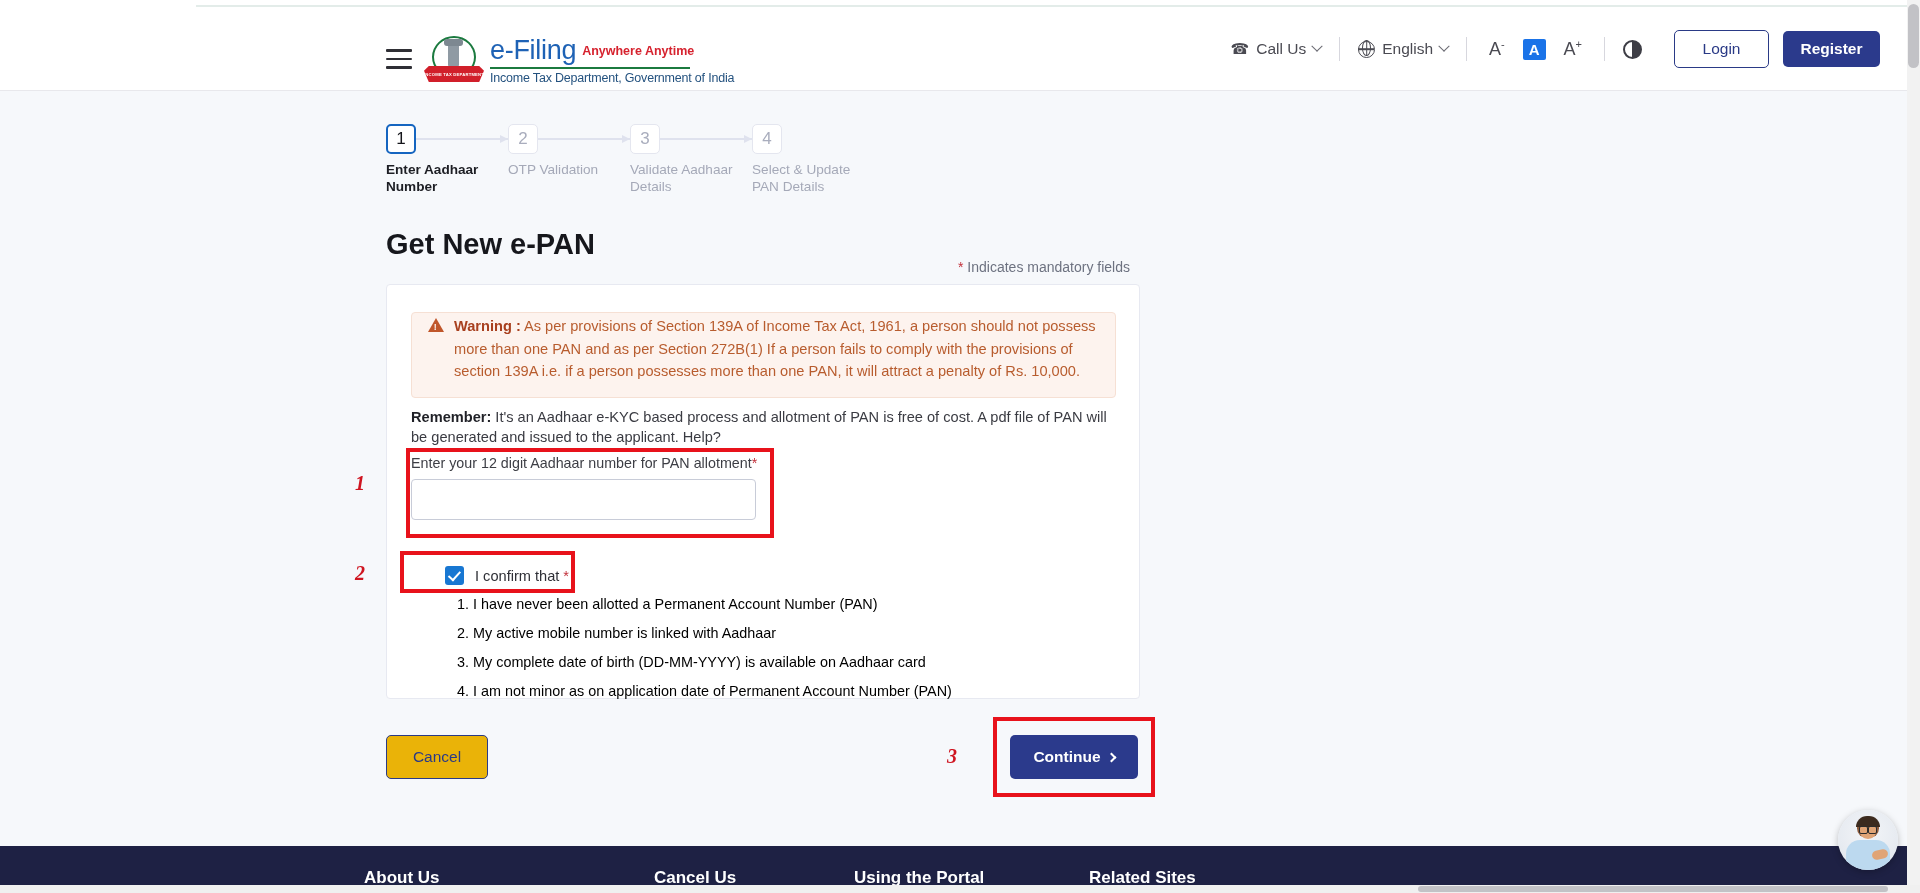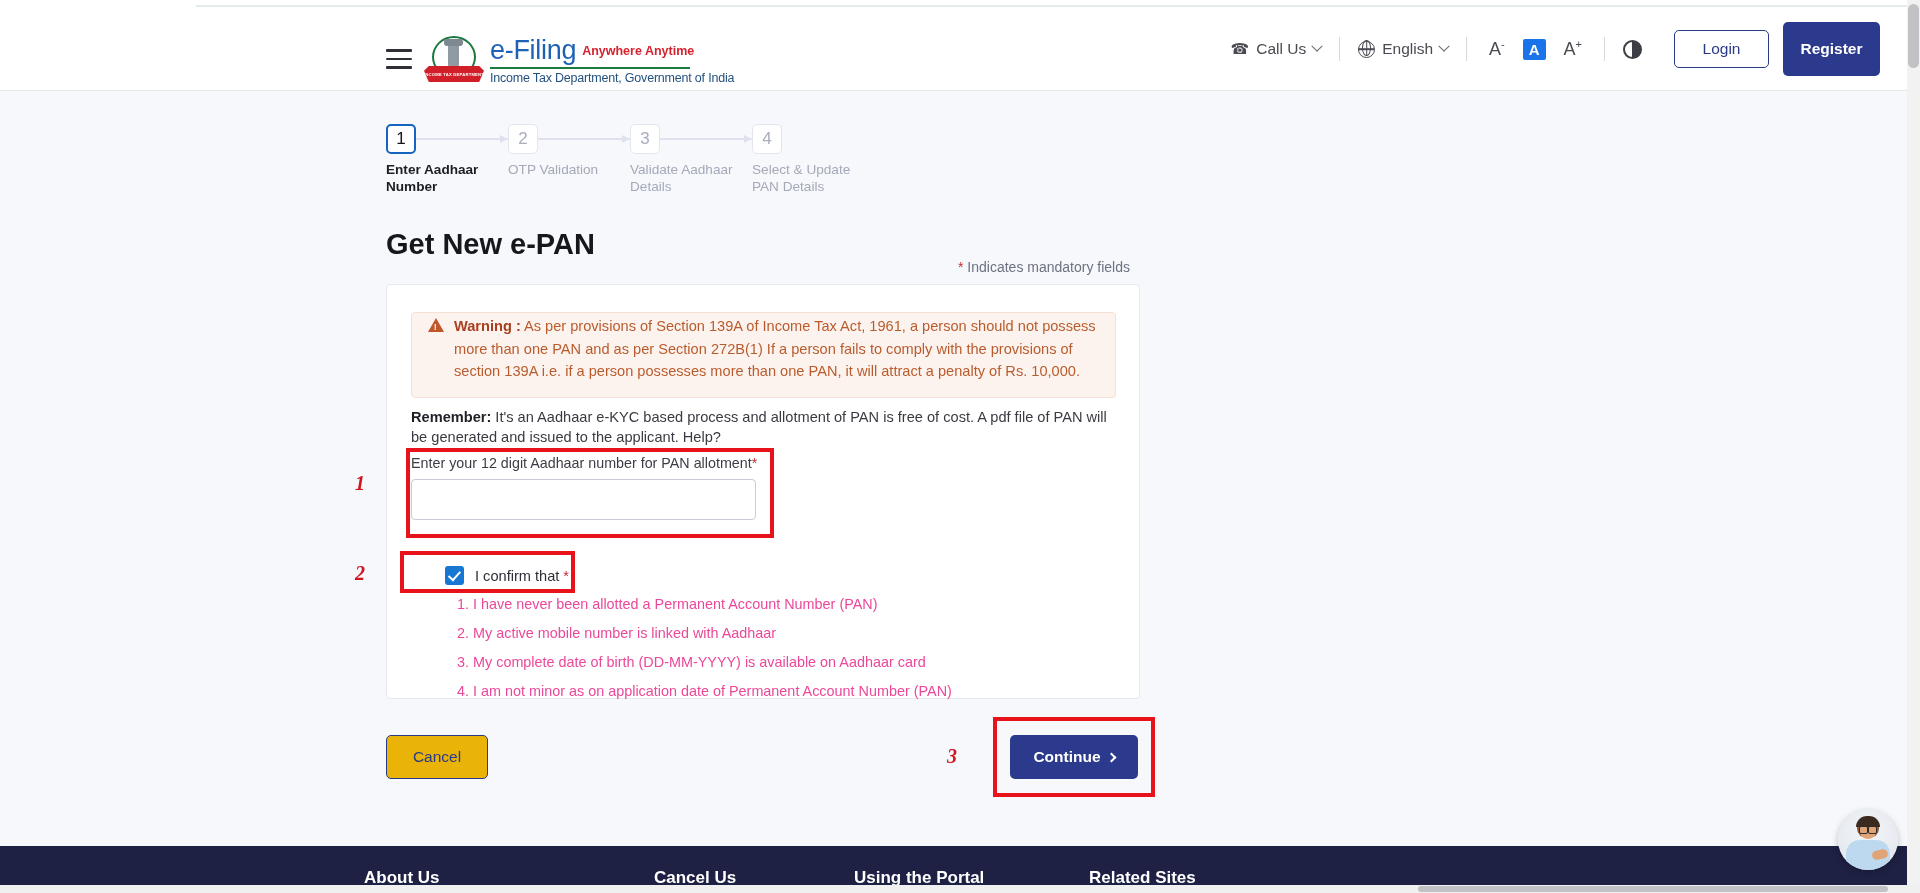--- a/index.html
+++ b/index.html
@@ -92,21 +92,21 @@
   .fsize sup { font-size:11px; }
   .fsize-active { background:#1a73e8; color:#fff; padding:2px 6px; border-radius:2px; font-size:15px; font-weight:600;}
   .contrast { width:19px;height:19px;border-radius:50%;border:2px solid #3d3d45; background: linear-gradient(90deg,#fff 50%, #3d3d45 50%); cursor:pointer;}
 
   .btn-login {
     width: 95px; height: 38px; border: 1.6px solid #2a3a86; border-radius: 5px;
     background: #fff; color: #2a3a86; font-size: 15.5px;
     display:flex; align-items:center; justify-content:center; cursor:pointer;
   }
   .btn-register {
-    width: 97px; height: 54px; border: none; border-radius: 5px;
+    width: 97px; height: 36px; border: none; border-radius: 5px;
     background: #2b3a8c; color: #fff; font-size: 15.5px; font-weight: 700;
     display:flex; align-items:center; justify-content:center; cursor:pointer;
     margin-left: 14px; margin-right: 40px;
   }
 
   
   .stepper { position: absolute; left: 386px; top: 124px; display:flex; align-items:flex-start; }
   .step { width: 0; position: relative; }
   .step-box {
     width: 30px; height: 30px; border-radius: 5px;
@@ -169,21 +169,21 @@
 
   .confirm-row { position:absolute; left: 26px; top: 281px; display:flex; align-items:center; gap:11px;padding-left:32px; }
   .cbx {
     width:19px;height:19px;border-radius:3px;background:#1877d2;
     display:flex;align-items:center;justify-content:center;cursor:pointer;
   }
   .cbx:after{content:"";width:5px;height:10px;border-right:2.2px solid #fff;border-bottom:2.2px solid #fff;transform:rotate(42deg) translate(-1px,-1px);}
   .confirm-label { font-size:14.6px; color:#2e2f36; }
   .confirm-label .star { color:#c2303a; margin-left:4px; }
 
-  .clist { position:absolute; left: 70px; top: 310px; font-size:14.4px; color:#ec4899; line-height:18.6px; }
+  .clist { position:absolute; left: 70px; top: 310px; font-size:14.4px; color:#000000; line-height:18.6px; }
   .clist div { margin-bottom: 10.5px; }
 
   
   .btn-cancel {
     position:absolute; left:386px; top:735px; width:102px; height:44px;
     background:#eab308; border:1.4px solid #2a3a86; border-radius:5px;
     color:#2a3a86; font-size:15.5px; display:flex;align-items:center;justify-content:center;cursor:pointer;
   }
   .btn-continue {
     position:absolute; left:1010px; top:735px; width:128px; height:44px;

